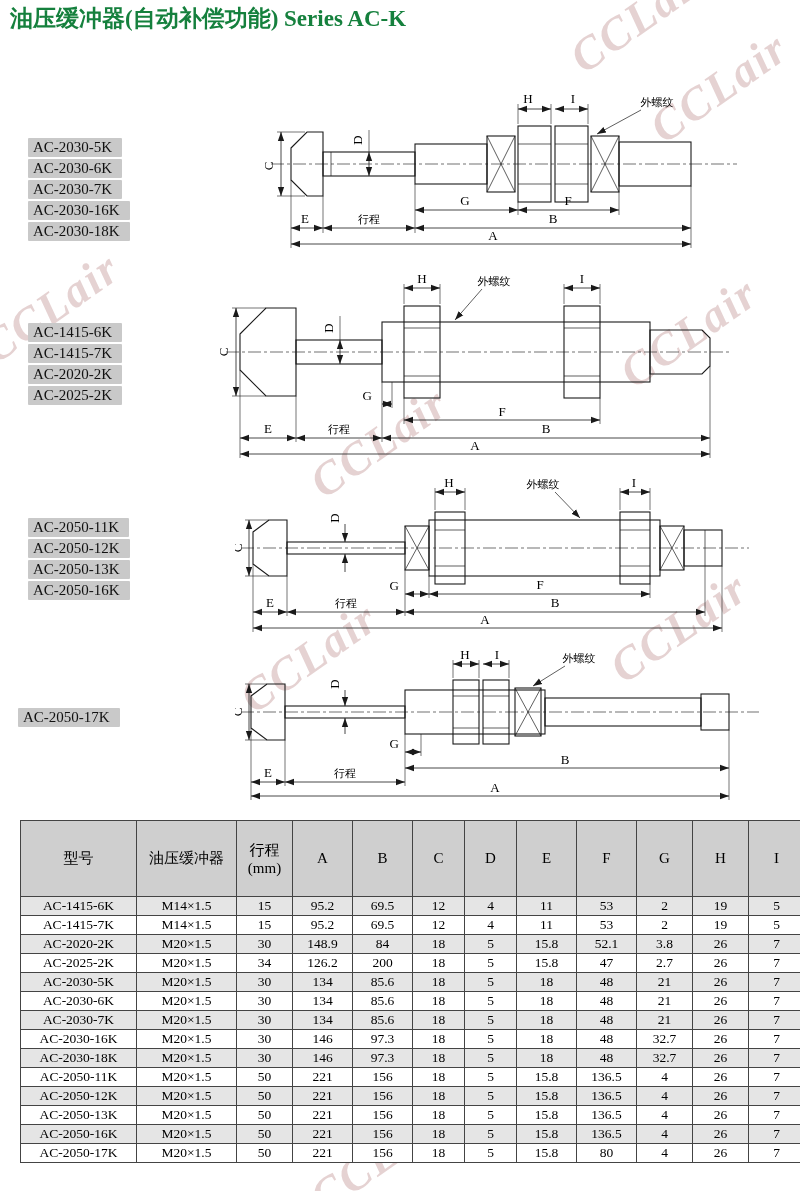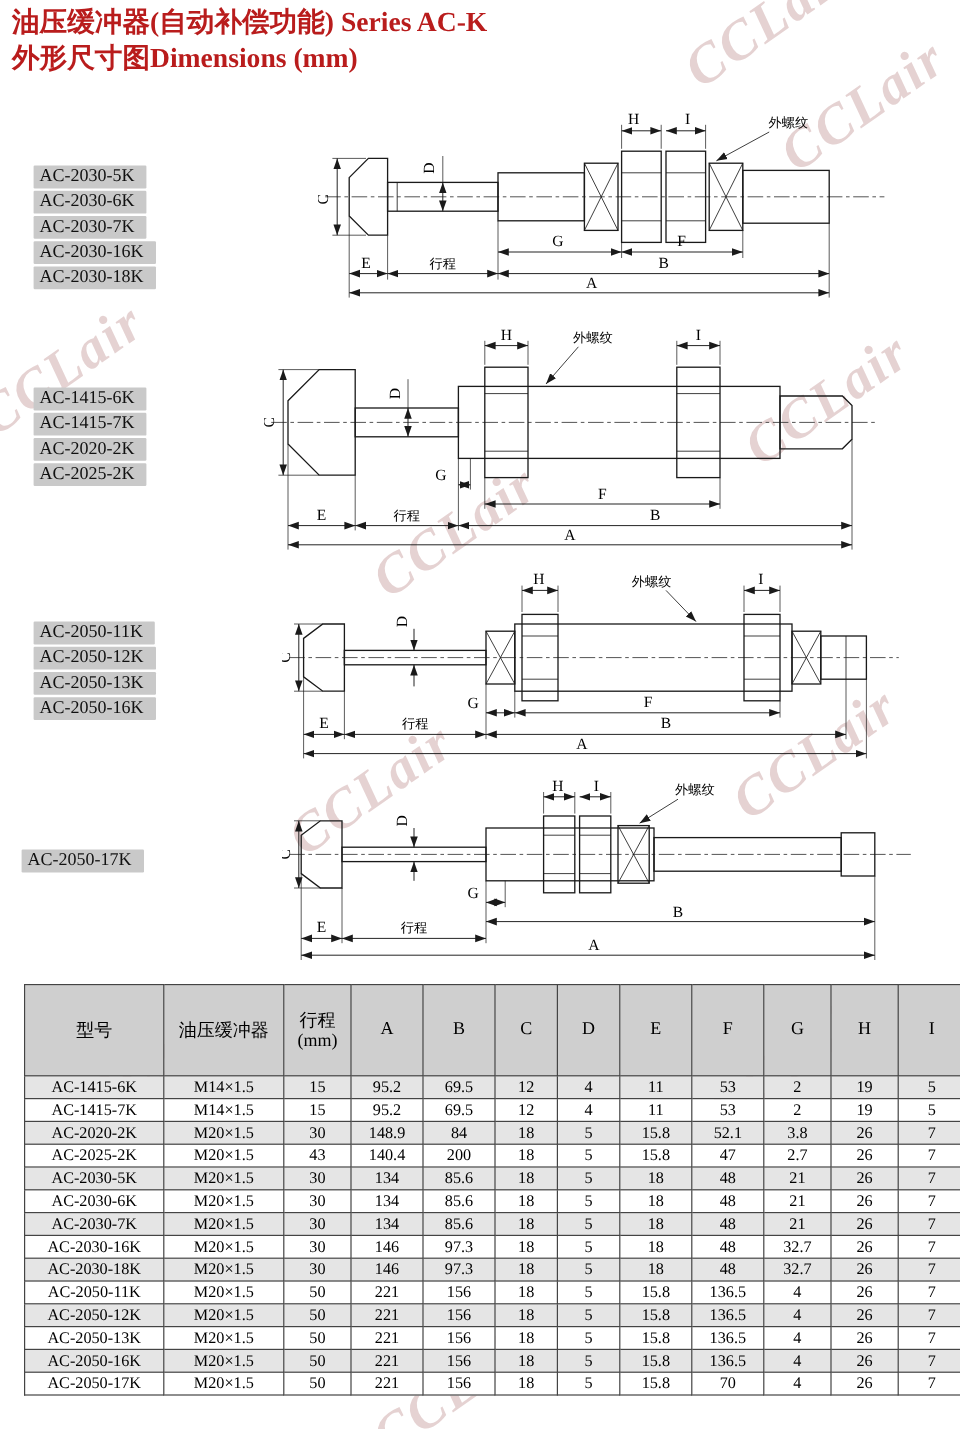--- a/index.html
+++ b/index.html
@@ -5,21 +5,21 @@
   *{box-sizing:border-box;margin:0;padding:0}
   html,body{background:#fff}
   body{width:800px;font-family:"Liberation Serif",serif}
   #page{position:relative;width:800px;height:1191px;background:#fff;overflow:hidden}
 
   .wm{position:absolute;font:bold italic 46px "Liberation Serif",serif;
       color:rgba(186,138,138,.38);transform:rotate(-35deg);transform-origin:left top;
       white-space:nowrap;letter-spacing:2px;pointer-events:none}
 
   #title{position:absolute;left:10px;top:4px;font-weight:bold;font-size:23px;
-         line-height:1.3;color:#b91c1c}
+         line-height:1.3;color:#15803d}
 
   .model-list{position:absolute;width:140px}
   .model-label{width:fit-content;background:#c9c9c9;font-size:15px;line-height:17px;
                padding:1px 10px 1px 5px;margin-bottom:2px;color:#111;border-radius:1px;
                white-space:nowrap}
 
   .drawing{position:absolute}
   svg .ol{fill:none;stroke:#1a1a1a;stroke-width:1.1}
   svg .thin{fill:none;stroke:#1a1a1a;stroke-width:.7}
   svg .cl{fill:none;stroke:#333;stroke-width:.7;stroke-dasharray:13 3 3 3}
@@ -58,21 +58,20 @@
   <span class="wm" style="left:610px;top:355px">CCLair</span>
   <span class="wm" style="left:300px;top:465px">CCLair</span>
   <span class="wm" style="left:600px;top:650px">CCLair</span>
   <span class="wm" style="left:230px;top:680px">CCLair</span>
   <span class="wm" style="left:30px;top:920px">CCLair</span>
   <span class="wm" style="left:580px;top:905px">CCLair</span>
   <span class="wm" style="left:300px;top:1180px">CCLair</span>
 
   <div id="title">
     <div>油压缓冲器(自动补偿功能) Series AC-K</div>
-    <div>外形尺寸图Dimensions (mm)</div>
   </div>
 
   <div class="model-list" style="left:28px;top:138px">
       <div class="model-label">AC-2030-5K</div>
       <div class="model-label">AC-2030-6K</div>
       <div class="model-label">AC-2030-7K</div>
       <div class="model-label">AC-2030-16K</div>
       <div class="model-label">AC-2030-18K</div>
     </div>
   <div class="model-list" style="left:28px;top:323px">
@@ -389,22 +388,22 @@
             <td>5</td>
             <td>15.8</td>
             <td>52.1</td>
             <td>3.8</td>
             <td>26</td>
             <td>7</td>
           </tr>
           <tr>
             <td>AC-2025-2K</td>
             <td>M20×1.5</td>
-            <td>43</td>
-            <td>140.4</td>
+            <td>34</td>
+            <td>126.2</td>
             <td>200</td>
             <td>18</td>
             <td>5</td>
             <td>15.8</td>
             <td>47</td>
             <td>2.7</td>
             <td>26</td>
             <td>7</td>
           </tr>
           <tr>
@@ -535,21 +534,21 @@
           </tr>
           <tr>
             <td>AC-2050-17K</td>
             <td>M20×1.5</td>
             <td>50</td>
             <td>221</td>
             <td>156</td>
             <td>18</td>
             <td>5</td>
             <td>15.8</td>
-            <td>70</td>
+            <td>80</td>
             <td>4</td>
             <td>26</td>
             <td>7</td>
           </tr>
         </tbody>
     </table>
   </div>
 
 </div>
 

